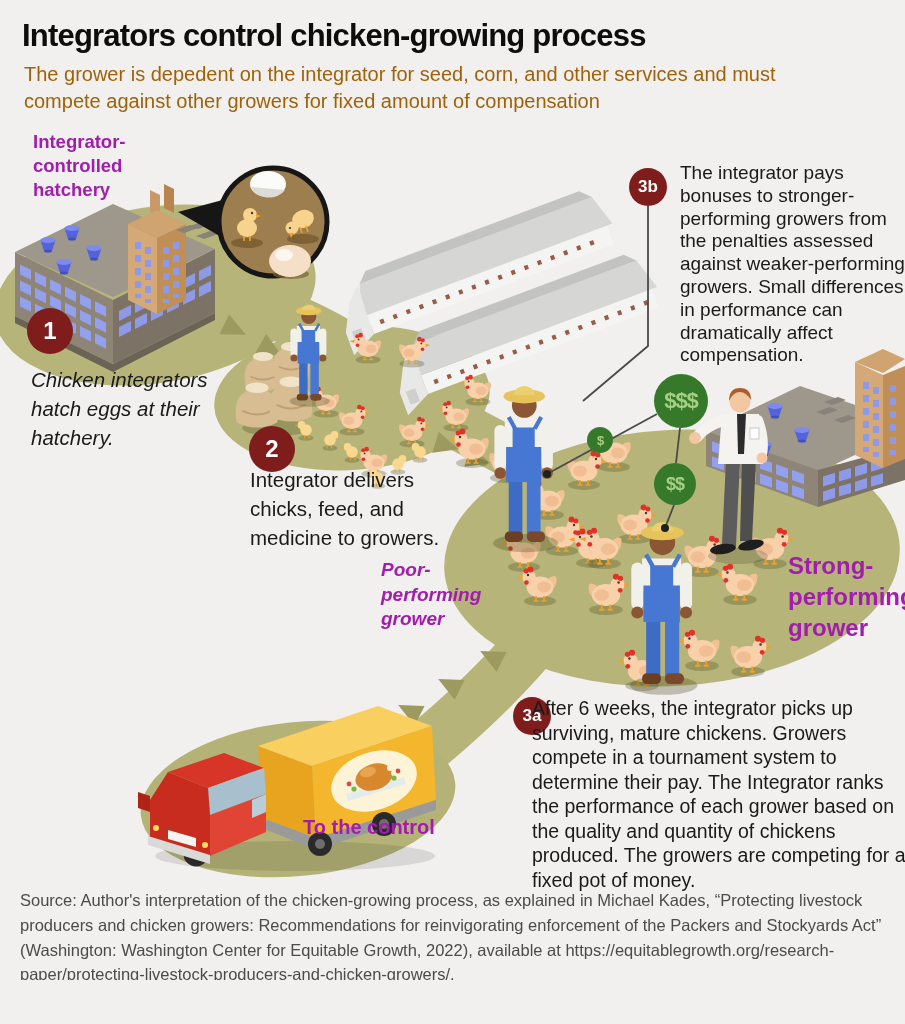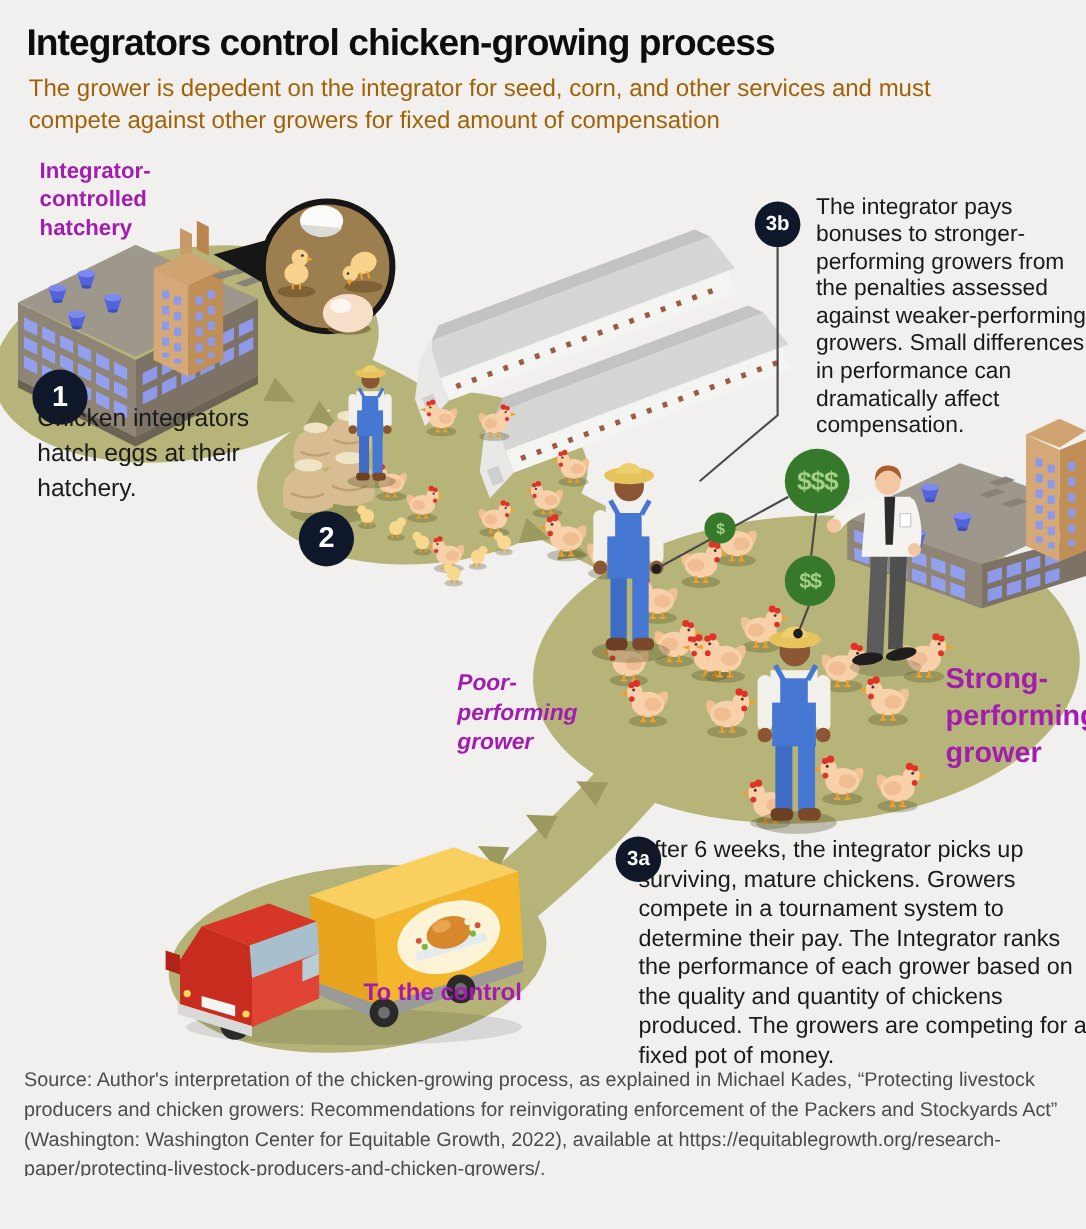--- a/index.html
+++ b/index.html
@@ -7,28 +7,28 @@
          font-family:"Liberation Sans",sans-serif;overflow:hidden;color:#141414;}
   .abs{position:absolute;}
   .scene{position:absolute;left:0;top:0;}
   .title{left:22px;top:18px;width:800px;font-size:31px;font-weight:800;letter-spacing:-0.8px;color:#0d0d0d;}
   .subtitle{left:24px;top:61px;width:832px;font-size:20px;line-height:1.36;color:#a16207;}
   .blabel{font-weight:700;color:#a21caf;white-space:pre-line;}
   .lab-hatchery{left:33px;top:130px;font-size:18.5px;line-height:1.3;}
   .lab-poor{left:381px;top:558px;font-size:19px;line-height:1.3;font-style:italic;}
   .lab-strong{left:788px;top:550px;font-size:24px;line-height:1.3;}
   .lab-consumer{left:303px;top:816px;font-size:20px;}
-  .badge{border-radius:50%;background:#0f172a;color:#ffffff;display:flex;align-items:center;
+  .badge{border-radius:50%;background:#7f1d1d;color:#ffffff;display:flex;align-items:center;
          justify-content:center;font-weight:700;box-shadow:0 0 0 0;}
   .b-lg{width:46px;height:46px;font-size:24px;}
   .b-sm{width:38px;height:38px;font-size:17px;}
   .b1{left:27px;top:308px;} .b2{left:249px;top:426px;}
   .b3a{left:513px;top:697px;} .b3b{left:629px;top:168px;}
   .step{color:#1a1a1a;}
-  .t1{left:31px;top:334px;width:218px;font-size:20.5px;line-height:1.42;}
+  .t1{left:31px;top:365px;width:218px;font-size:20.5px;line-height:1.42;font-style:italic;}
   .t2{left:250px;top:465px;width:222px;font-size:20.5px;line-height:1.42;}
   .t3b{left:680px;top:162px;width:232px;font-size:19px;line-height:1.2;}
   .t3a{left:532px;top:696px;width:380px;font-size:19.5px;line-height:1.26;}
   .money{border-radius:50%;background:#37792b;color:#a5d084;display:flex;align-items:center;
          justify-content:center;font-weight:800;letter-spacing:-1px;}
   .m-pot{left:654px;top:374px;width:54px;height:54px;font-size:22px;}
   .m-strong{left:654px;top:463px;width:42px;height:42px;font-size:18px;}
   .m-poor{left:587px;top:427px;width:26px;height:26px;font-size:13px;}
   .source{left:20px;top:888px;width:870px;font-size:16.5px;line-height:1.5;color:#4b4b4b;}
   .logo{left:0;top:972px;width:905px;display:flex;align-items:center;justify-content:center;gap:9px;}
@@ -392,20 +392,21 @@
 grower</div>
   <div class="abs blabel lab-strong">Strong-
 performing
 grower</div>
   <div class="abs blabel lab-consumer">To the control</div>
 
   <div class="abs badge b-lg b1">1</div>
   <div class="abs step t1">Chicken integrators hatch eggs at their hatchery.</div>
 
   <div class="abs badge b-lg b2">2</div>
+  <div class="abs step t2">Integrator delivers chicks, feed, and medicine to growers.</div>
 
   <div class="abs badge b-sm b3b">3b</div>
   <div class="abs step t3b">The integrator pays bonuses to stronger-performing growers from the penalties assessed against weaker-performing growers. Small differences in performance can dramatically affect compensation.</div>
 
   <div class="abs badge b-sm b3a">3a</div>
   <div class="abs step t3a">After 6 weeks, the integrator picks up surviving, mature chickens. Growers compete in a tournament system to determine their pay. The Integrator ranks the performance of each grower based on the quality and quantity of chickens produced. The growers are competing for a fixed pot of money.</div>
 
   <div class="abs money m-pot">$$$</div>
   <div class="abs money m-strong">$$</div>
   <div class="abs money m-poor">$</div>

